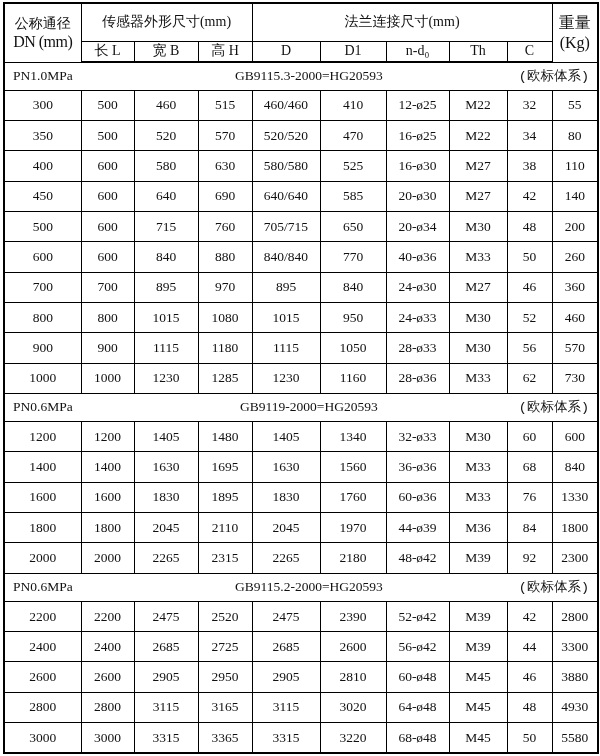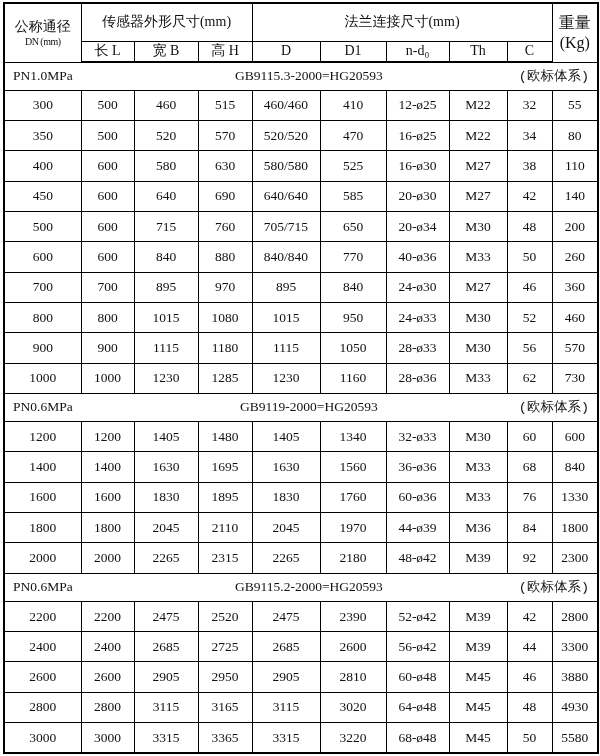--- a/index.html
+++ b/index.html
@@ -38,21 +38,21 @@
     padding: 0 2px;
     font-size: 13.5px;
     font-weight: normal;
     white-space: nowrap;
     overflow: hidden;
   }
   thead tr.h1 { height: 38px; margin-top: 11px; }
   thead tr.h2 { height: 21px; }
   thead th { font-size: 14px; }
   thead tr.h2 th { border-bottom: 2px solid #000000; }
-  th.dn-head .line2 { font-size: 10px; letter-spacing: -0.5px; font-family: Liberation Serif, serif; }
+  th.dn-head .line2 { font-size: 16px; letter-spacing: -0.5px; font-family: Liberation Serif, serif; }
   th.weight-head { font-size: 16px; line-height: 1.25; }
   tbody tr { height: 29px; }
   tbody tr.section-row { height: 27px; }
   tbody tr.section-row td {
     padding: 0 8px;
     border-left: 2px solid #000000;
     border-right: 2px solid #000000;
   }
   .section-wrap {
     display: flex;

